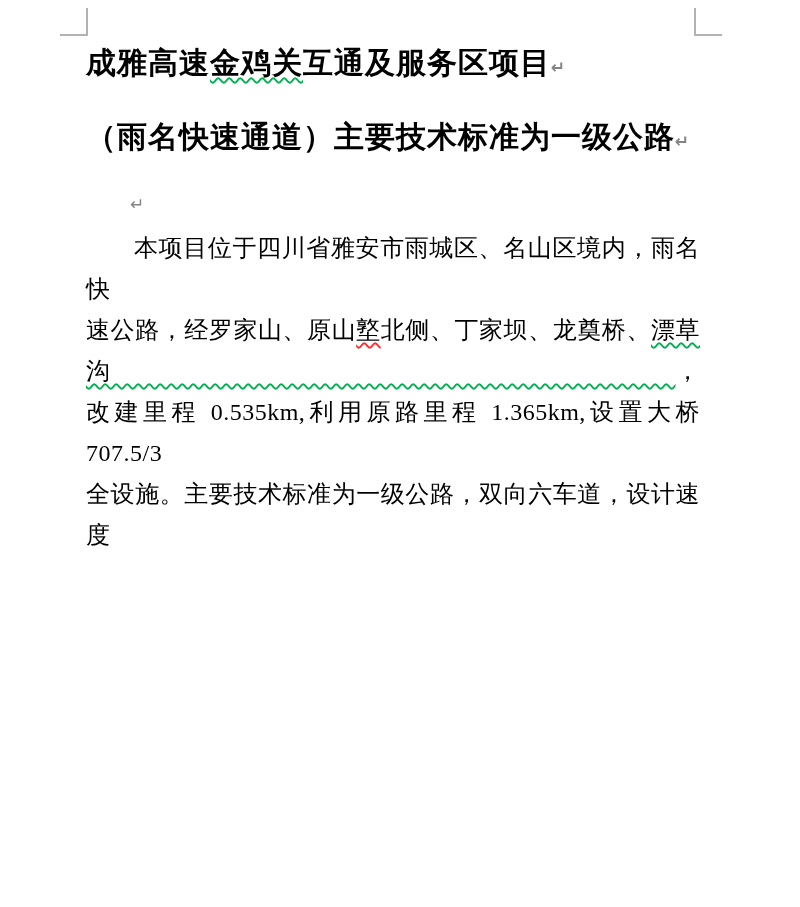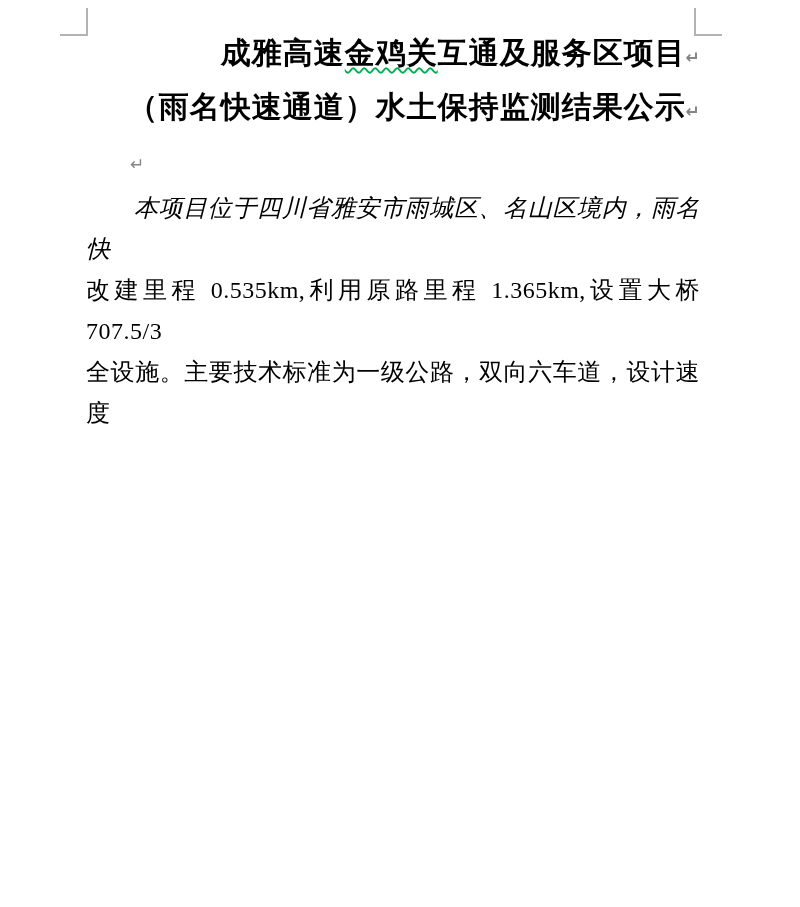--- a/index.html
+++ b/index.html
@@ -13,22 +13,22 @@
   }
   
   .corner{position:absolute;width:26px;height:26px;}
   .corner-tl{left:60px;top:8px;border-right:2px solid #b3b3b3;border-bottom:2px solid #b3b3b3;}
   .corner-tr{left:694px;top:8px;border-left:2px solid #b3b3b3;border-bottom:2px solid #b3b3b3;}
 
   .content{position:absolute;left:86px;top:28px;width:614px;}
 
   .line{position:relative;white-space:nowrap;}
   .t-line{
-    font-size:30px;font-weight:bold;line-height:50px;
-    text-align:right;letter-spacing:1px;white-space:nowrap;
+    font-size:30px;font-weight:bold;line-height:69px;
+    text-align:left;letter-spacing:1px;white-space:nowrap;
   }
   .b-line{font-size:24px;line-height:41px;letter-spacing:0.5px;}
   .empty-line{height:41px;}
   .justify{text-align:justify;text-align-last:justify;white-space:normal;}
 
   .pilcrow{
     color:#858585;font-size:17px;
     font-family:"DejaVu Sans",sans-serif;
     letter-spacing:0;
   }
@@ -49,19 +49,20 @@
   }
 </style>
 </head>
 <body>
 
 <div class="page">
   <div class="corner corner-tl"></div>
   <div class="corner corner-tr"></div>
   <div class="content">
       <div class="line t-line"><span>成雅高速</span><span class="sq-g">金鸡关</span><span>互通及服务区项目</span><span class="pilcrow">↵</span></div>
-      <div class="line t-line"><span>（雨名快速通道）水土保持监测结果公示</span><span class="pilcrow">↵</span></div>
+      <div class="line t-line"><span>（雨名快速通道）主要技术标准为一级公路</span><span class="pilcrow">↵</span></div>
       <div class="line b-line empty-line" style="padding-left: 44px; height: 52px; line-height: 52px;"><span class="pilcrow">↵</span></div>
-      <div class="line b-line justify" style="text-indent: 48px; font-style: italic;"><span>本项目位于四川省雅安市雨城区、名山区境内，雨名快</span></div>
+      <div class="line b-line justify" style="text-indent: 48px;"><span>本项目位于四川省雅安市雨城区、名山区境内，雨名快</span></div>
+      <div class="line b-line justify"><span>速公路，经罗家山、原山</span><span class="sq-r">墪</span><span>北侧、丁家坝、龙奠桥、</span><span class="sq-g">漂草沟</span><span>，</span></div>
       <div class="line b-line justify"><span>改建里程 0.535km,利用原路里程 1.365km,设置大桥 707.5/3</span></div>
       <div class="line b-line justify"><span>全设施。主要技术标准为一级公路，双向六车道，设计速度</span></div>
     </div>
 </div>
 
 </body></html>

